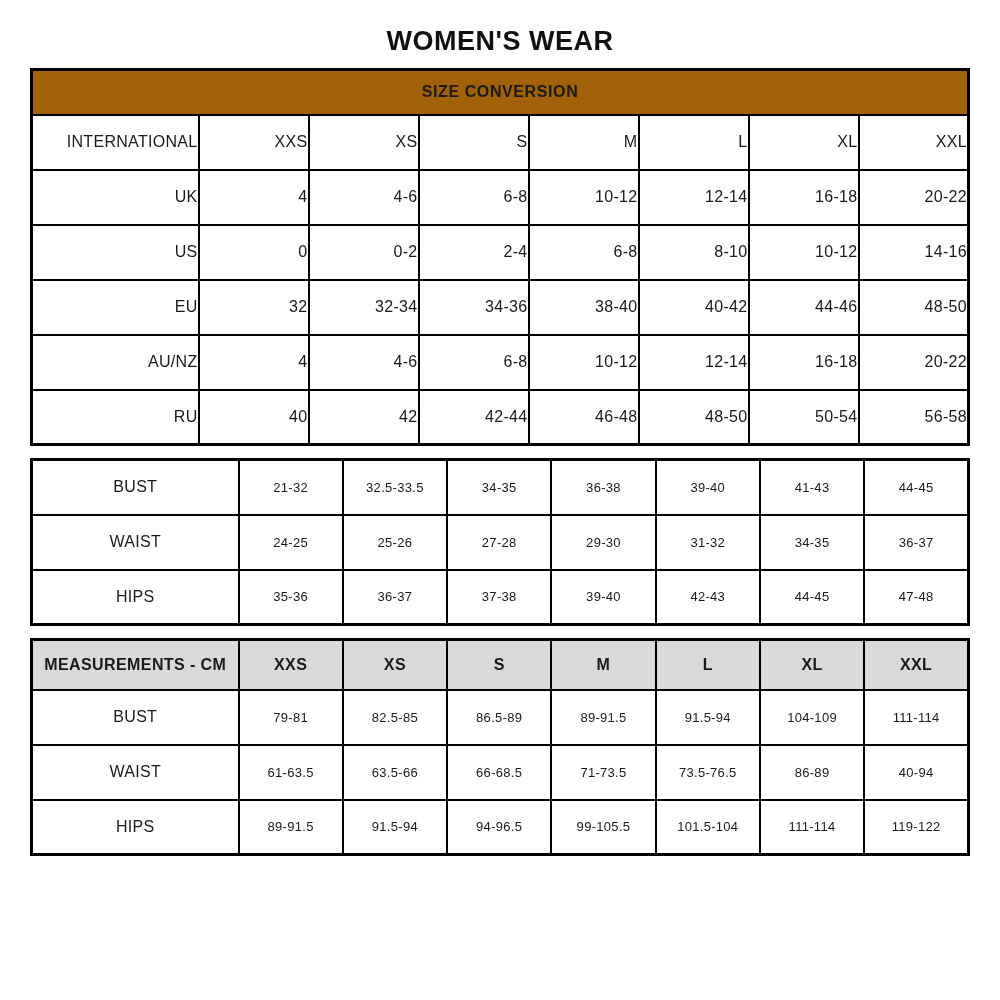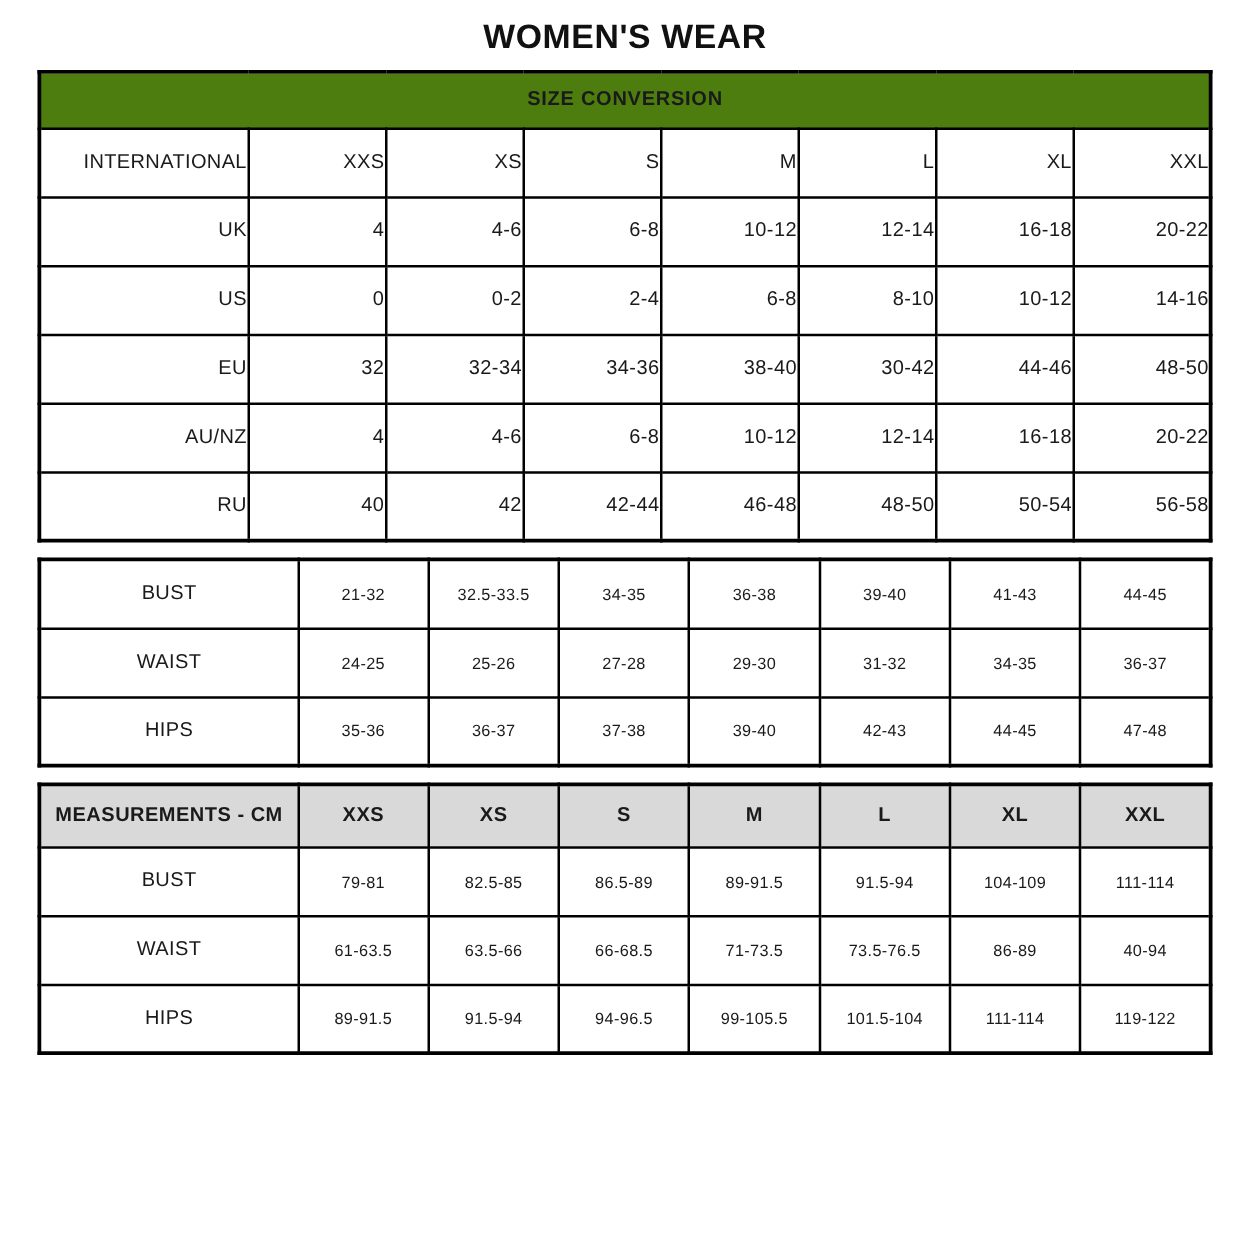--- a/index.html
+++ b/index.html
@@ -10,21 +10,21 @@
     background: #ffffff;
     font-family: "Liberation Sans", sans-serif;
     color: #1a1a1a;
     overflow: hidden;
   }
   .title {
     text-align: center;
     font-size: 27px;
     font-weight: bold;
     letter-spacing: 0.5px;
-    margin: 0;
+    margin: 12px;
     padding-top: 14px;
     height: 44px;
     color: #111111;
   }
   table.tbl {
     border-collapse: collapse;
     table-layout: fixed;
     width: 940px;
     margin: 12px auto 0;
     border: 3px solid #000000;
@@ -34,21 +34,21 @@
     text-align: center;
     vertical-align: middle;
     padding: 0;
     letter-spacing: 0.3px;
     overflow: hidden;
     white-space: nowrap;
   }
   
   .t1 col.label-col { width: 167px; }
   .t1 .banner-row th {
-    background: #4d7c0f;
+    background: #a16207;
     height: 45px;
     font-size: 16px;
     font-weight: bold;
     letter-spacing: 0.6px;
   }
   .t1 .size-row td, .t1 .data-row td {
     height: 55px;
     font-size: 16px;
     font-weight: normal;
     text-align: right;
@@ -117,21 +117,21 @@
       <td class="val">8-10</td>
       <td class="val">10-12</td>
       <td class="val">14-16</td>
     </tr>
     <tr class="data-row">
       <td class="row-label">EU</td>
       <td class="val">32</td>
       <td class="val">32-34</td>
       <td class="val">34-36</td>
       <td class="val">38-40</td>
-      <td class="val">30-42</td>
+      <td class="val">40-42</td>
       <td class="val">44-46</td>
       <td class="val">48-50</td>
     </tr>
     <tr class="data-row">
       <td class="row-label">AU/NZ</td>
       <td class="val">4</td>
       <td class="val">4-6</td>
       <td class="val">6-8</td>
       <td class="val">10-12</td>
       <td class="val">12-14</td>

